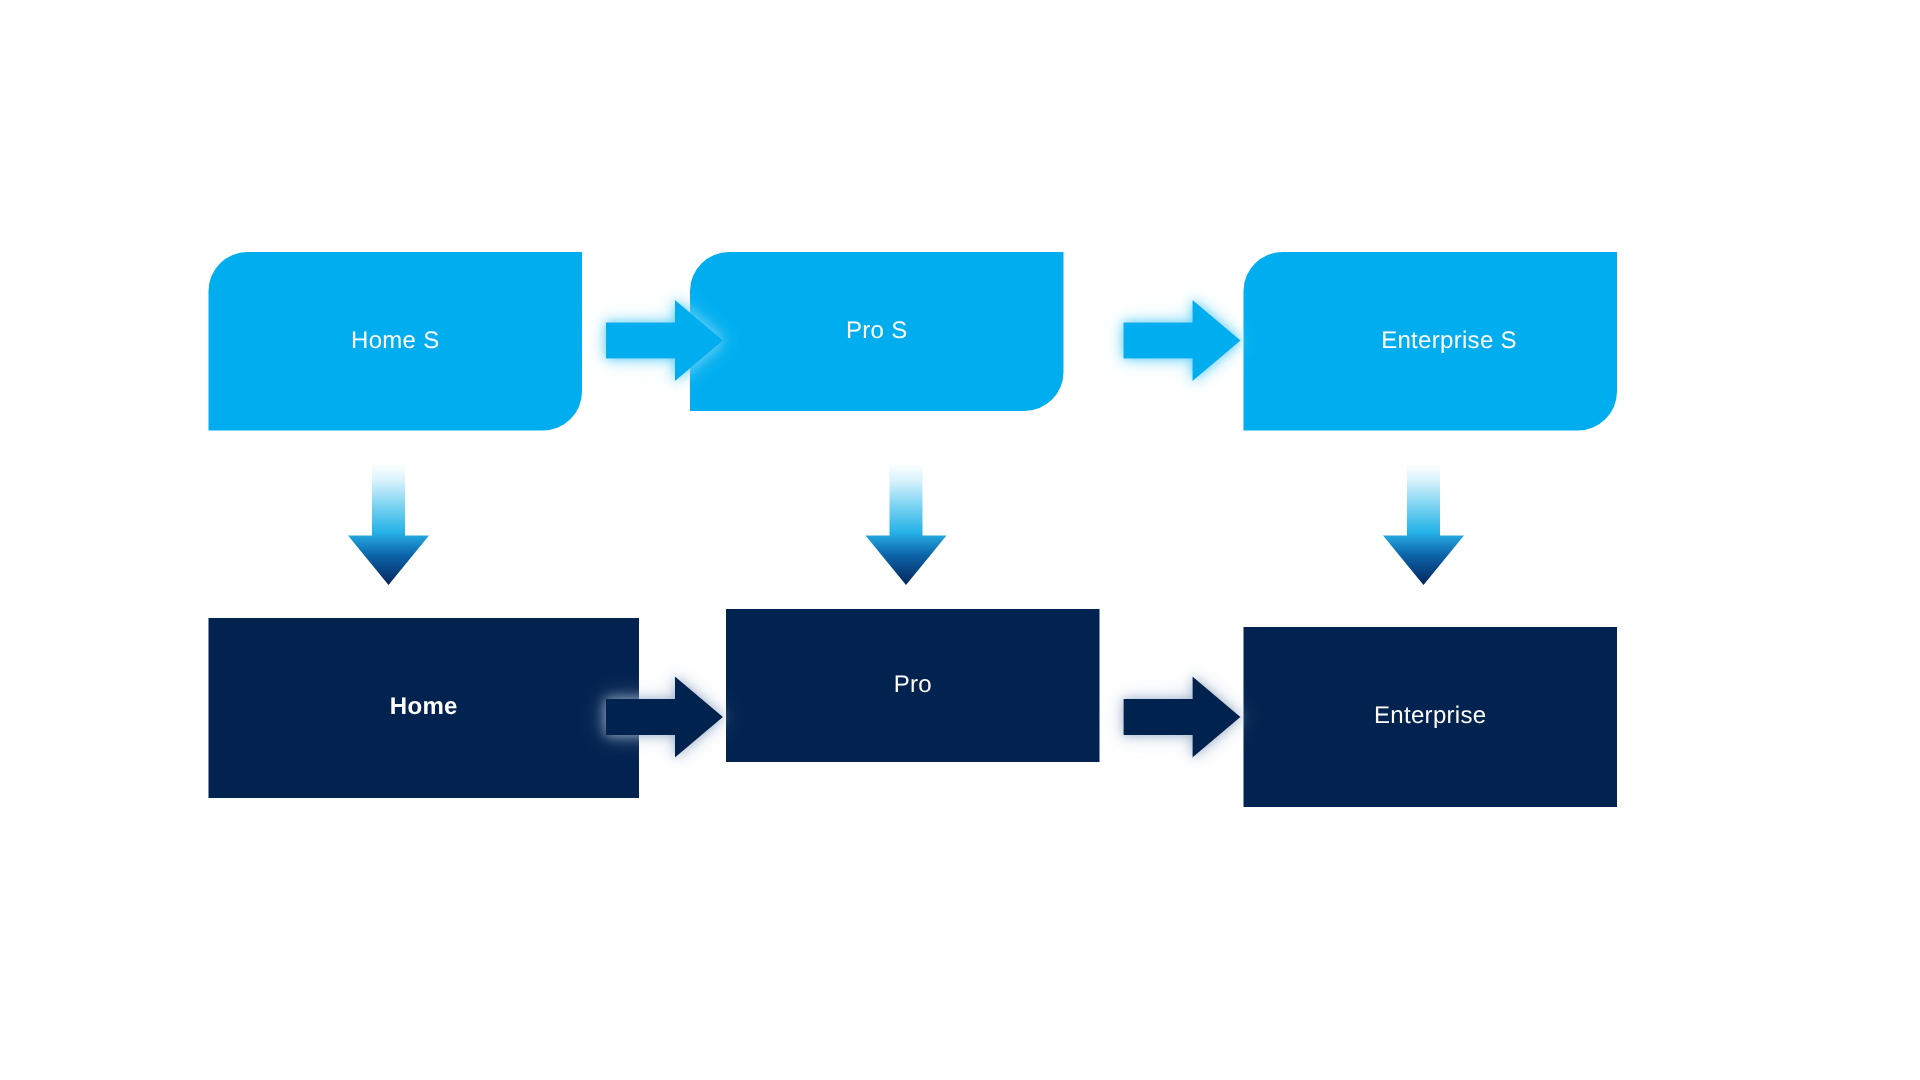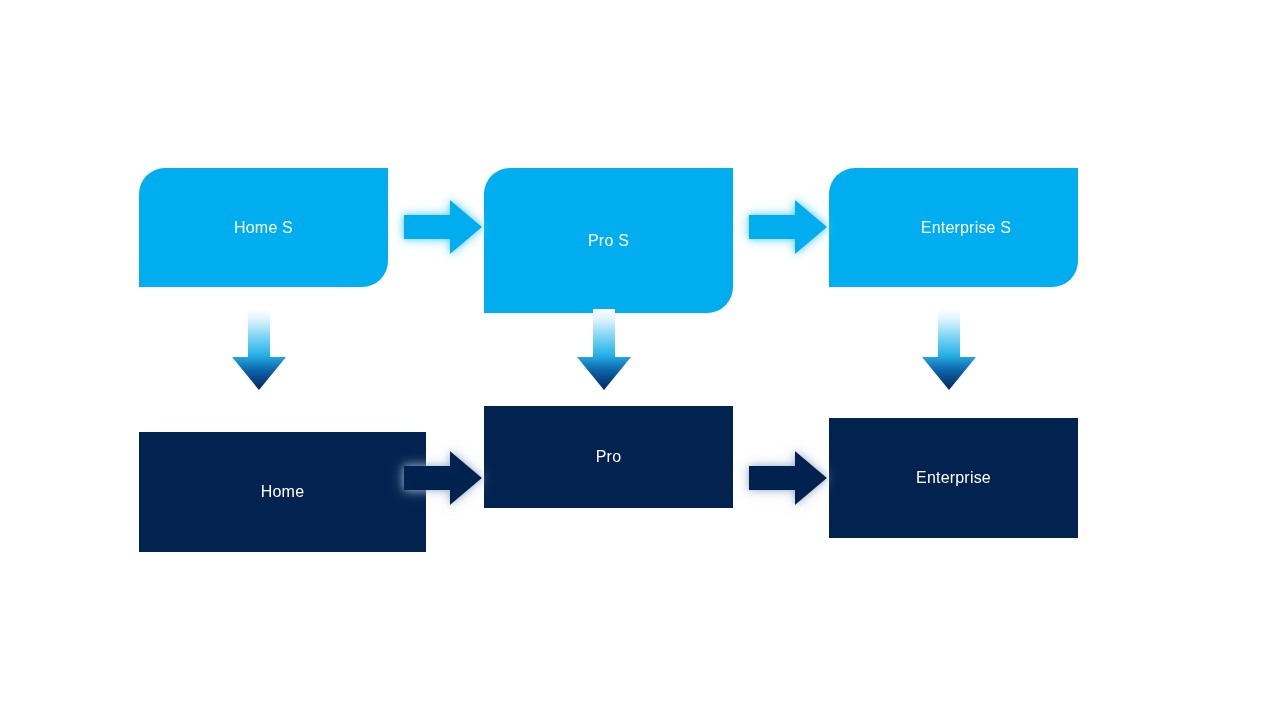--- a/index.html
+++ b/index.html
@@ -89,21 +89,21 @@
         <stop offset="76%" stop-color="#0c63a8"></stop>
         <stop offset="100%" stop-color="#05265c"></stop>
       </linearGradient>
     </defs>
   </svg>
 
   <div class="node node-top" style="left:139px; top:168px; width:249px; height:119px;">
     <span class="node-label">Home S</span>
   </div>
 
-  <div class="node node-top" style="left:484px; top:168px; width:249px; height:145px;">
+  <div class="node node-top" style="left:460px; top:168px; width:249px; height:106px;">
     <span class="node-label">Pro S</span>
   </div>
 
   <div class="node node-top" style="left:829px; top:168px; width:249px; height:119px;padding-left:25px;">
     <span class="node-label">Enterprise S</span>
   </div>
 
   <div class="arrow" style="left:404px; top:198px; width:78px; height:58px;">
     <svg width="78" height="58" viewBox="0 0 78 58">
       <polygon points="0,17 46,17 46,2 78,29 46,56 46,41 0,41" fill="#00aeef" filter="url(#glowCyan)"></polygon>
@@ -127,21 +127,21 @@
       <polygon points="17,0 39,0 39,48 55,48 28,81 1,48 17,48" fill="url(#gradDown)"></polygon>
     </svg>
   </div>
 
   <div class="arrow" style="left:921px; top:309px; width:56px; height:82px;">
     <svg width="56" height="82" viewBox="0 0 56 82">
       <polygon points="17,0 39,0 39,48 55,48 28,81 1,48 17,48" fill="url(#gradDown)"></polygon>
     </svg>
   </div>
 
-  <div class="node node-bottom" style="left:139px; top:432px; width:287px; height:120px;">
+  <div class="node node-bottom" style="left:139px; top:412px; width:287px; height:120px;font-weight:bold;">
     <span class="node-label">Home</span>
   </div>
 
   <div class="node node-bottom" style="left:484px; top:406px; width:249px; height:102px;text-align:center;">
     <span class="node-label">Pro</span>
   </div>
 
   <div class="node node-bottom" style="left:829px; top:418px; width:249px; height:120px;">
     <span class="node-label">Enterprise</span>
   </div>

